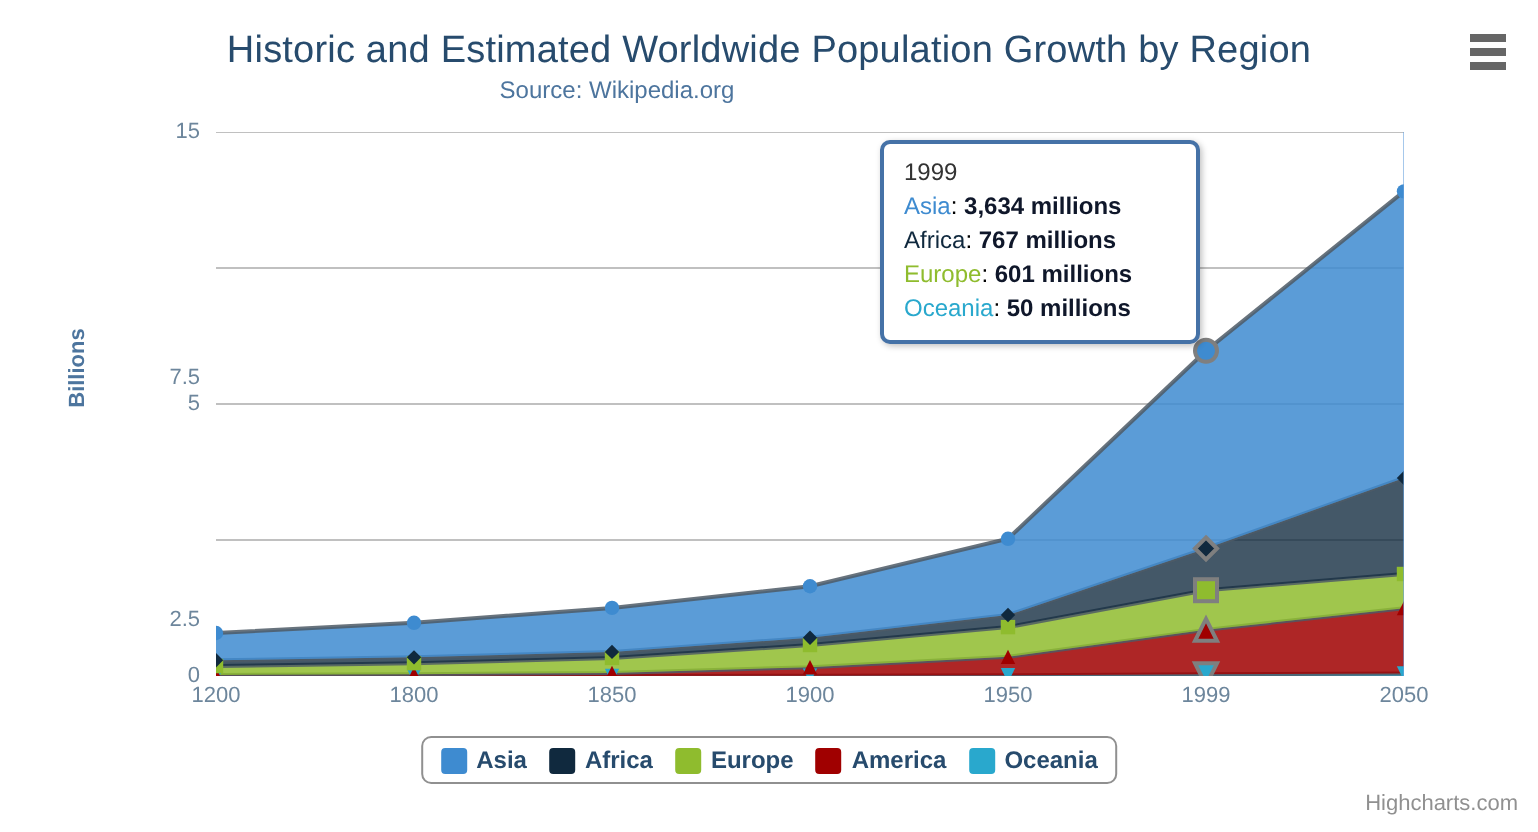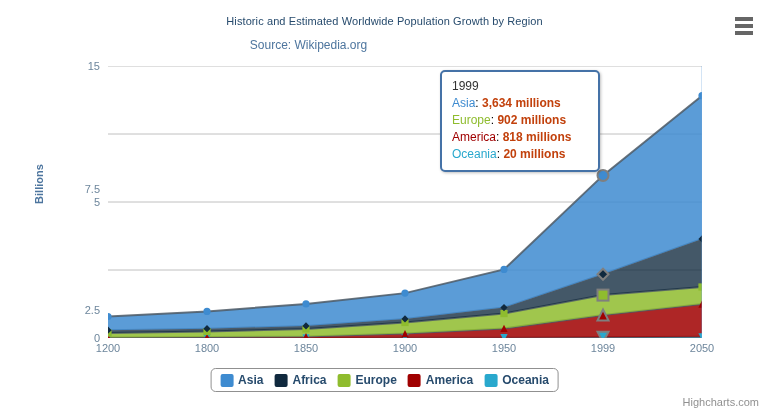--- a/index.html
+++ b/index.html
@@ -20,21 +20,21 @@
     width: 769px;
     height: 416px;
     background: #ffffff;
   }
   
   #chart-title {
     position: absolute;
     left: 0; top: 15px;
     width: 769px;
     text-align: center;
-    font-size: 11px;
+    font-size: 19px;
     color: #274b6d;
     font-family: "Liberation Sans", sans-serif;
     letter-spacing: 0.1px;
     white-space: nowrap;
   }
   #chart-subtitle {
     position: absolute;
     left: 0; top: 38px;
     width: 617px;
     text-align: center;
@@ -177,21 +177,21 @@
     font-size: 12px;
     color: #333333;
     margin-bottom: 2px;
   }
   .tip-row {
     font-size: 12px;
     line-height: 17px;
     white-space: nowrap;
   }
   .tip-name { font-weight: normal; }
-  .tip-val { color: #c2410c; font-weight: bold; }
+  .tip-val { color: #0f172a; font-weight: bold; }
 </style>
 </head>
 <body>
 
 <div id="chart-container">
 
   <div id="chart-title">Historic and Estimated Worldwide Population Growth by Region</div>
   <div id="chart-subtitle">Source: Wikipedia.org</div>
 
   <button id="context-button">
@@ -295,20 +295,20 @@
       <div class="legend-item">
         <span class="legend-swatch" style="background: rgb(41, 168, 205);"></span>
         <span class="legend-text">Oceania</span>
       </div>
     </div>
 
   <div id="tooltip">
     <div id="tooltip-header">1999</div>
     <div id="tooltip-rows">
         <div class="tip-row"><span class="tip-name" style="color: rgb(62, 139, 208);">Asia</span><span>: </span><span class="tip-val">3,634 millions</span></div>
-        <div class="tip-row"><span class="tip-name" style="color: rgb(143, 188, 46);">Europe</span><span>: </span><span class="tip-val">902 millions</span></div>
-        <div class="tip-row"><span class="tip-name" style="color: rgb(160, 0, 0);">America</span><span>: </span><span class="tip-val">818 millions</span></div>
-        <div class="tip-row"><span class="tip-name" style="color: rgb(41, 168, 205);">Oceania</span><span>: </span><span class="tip-val">20 millions</span></div>
+        <div class="tip-row"><span class="tip-name" style="color: rgb(16, 41, 62);">Africa</span><span>: </span><span class="tip-val">767 millions</span></div>
+        <div class="tip-row"><span class="tip-name" style="color: rgb(143, 188, 46);">Europe</span><span>: </span><span class="tip-val">601 millions</span></div>
+        <div class="tip-row"><span class="tip-name" style="color: rgb(41, 168, 205);">Oceania</span><span>: </span><span class="tip-val">50 millions</span></div>
       </div>
   </div>
 
   <div id="credits">Highcharts.com</div>
 </div>
 
 </body></html>

